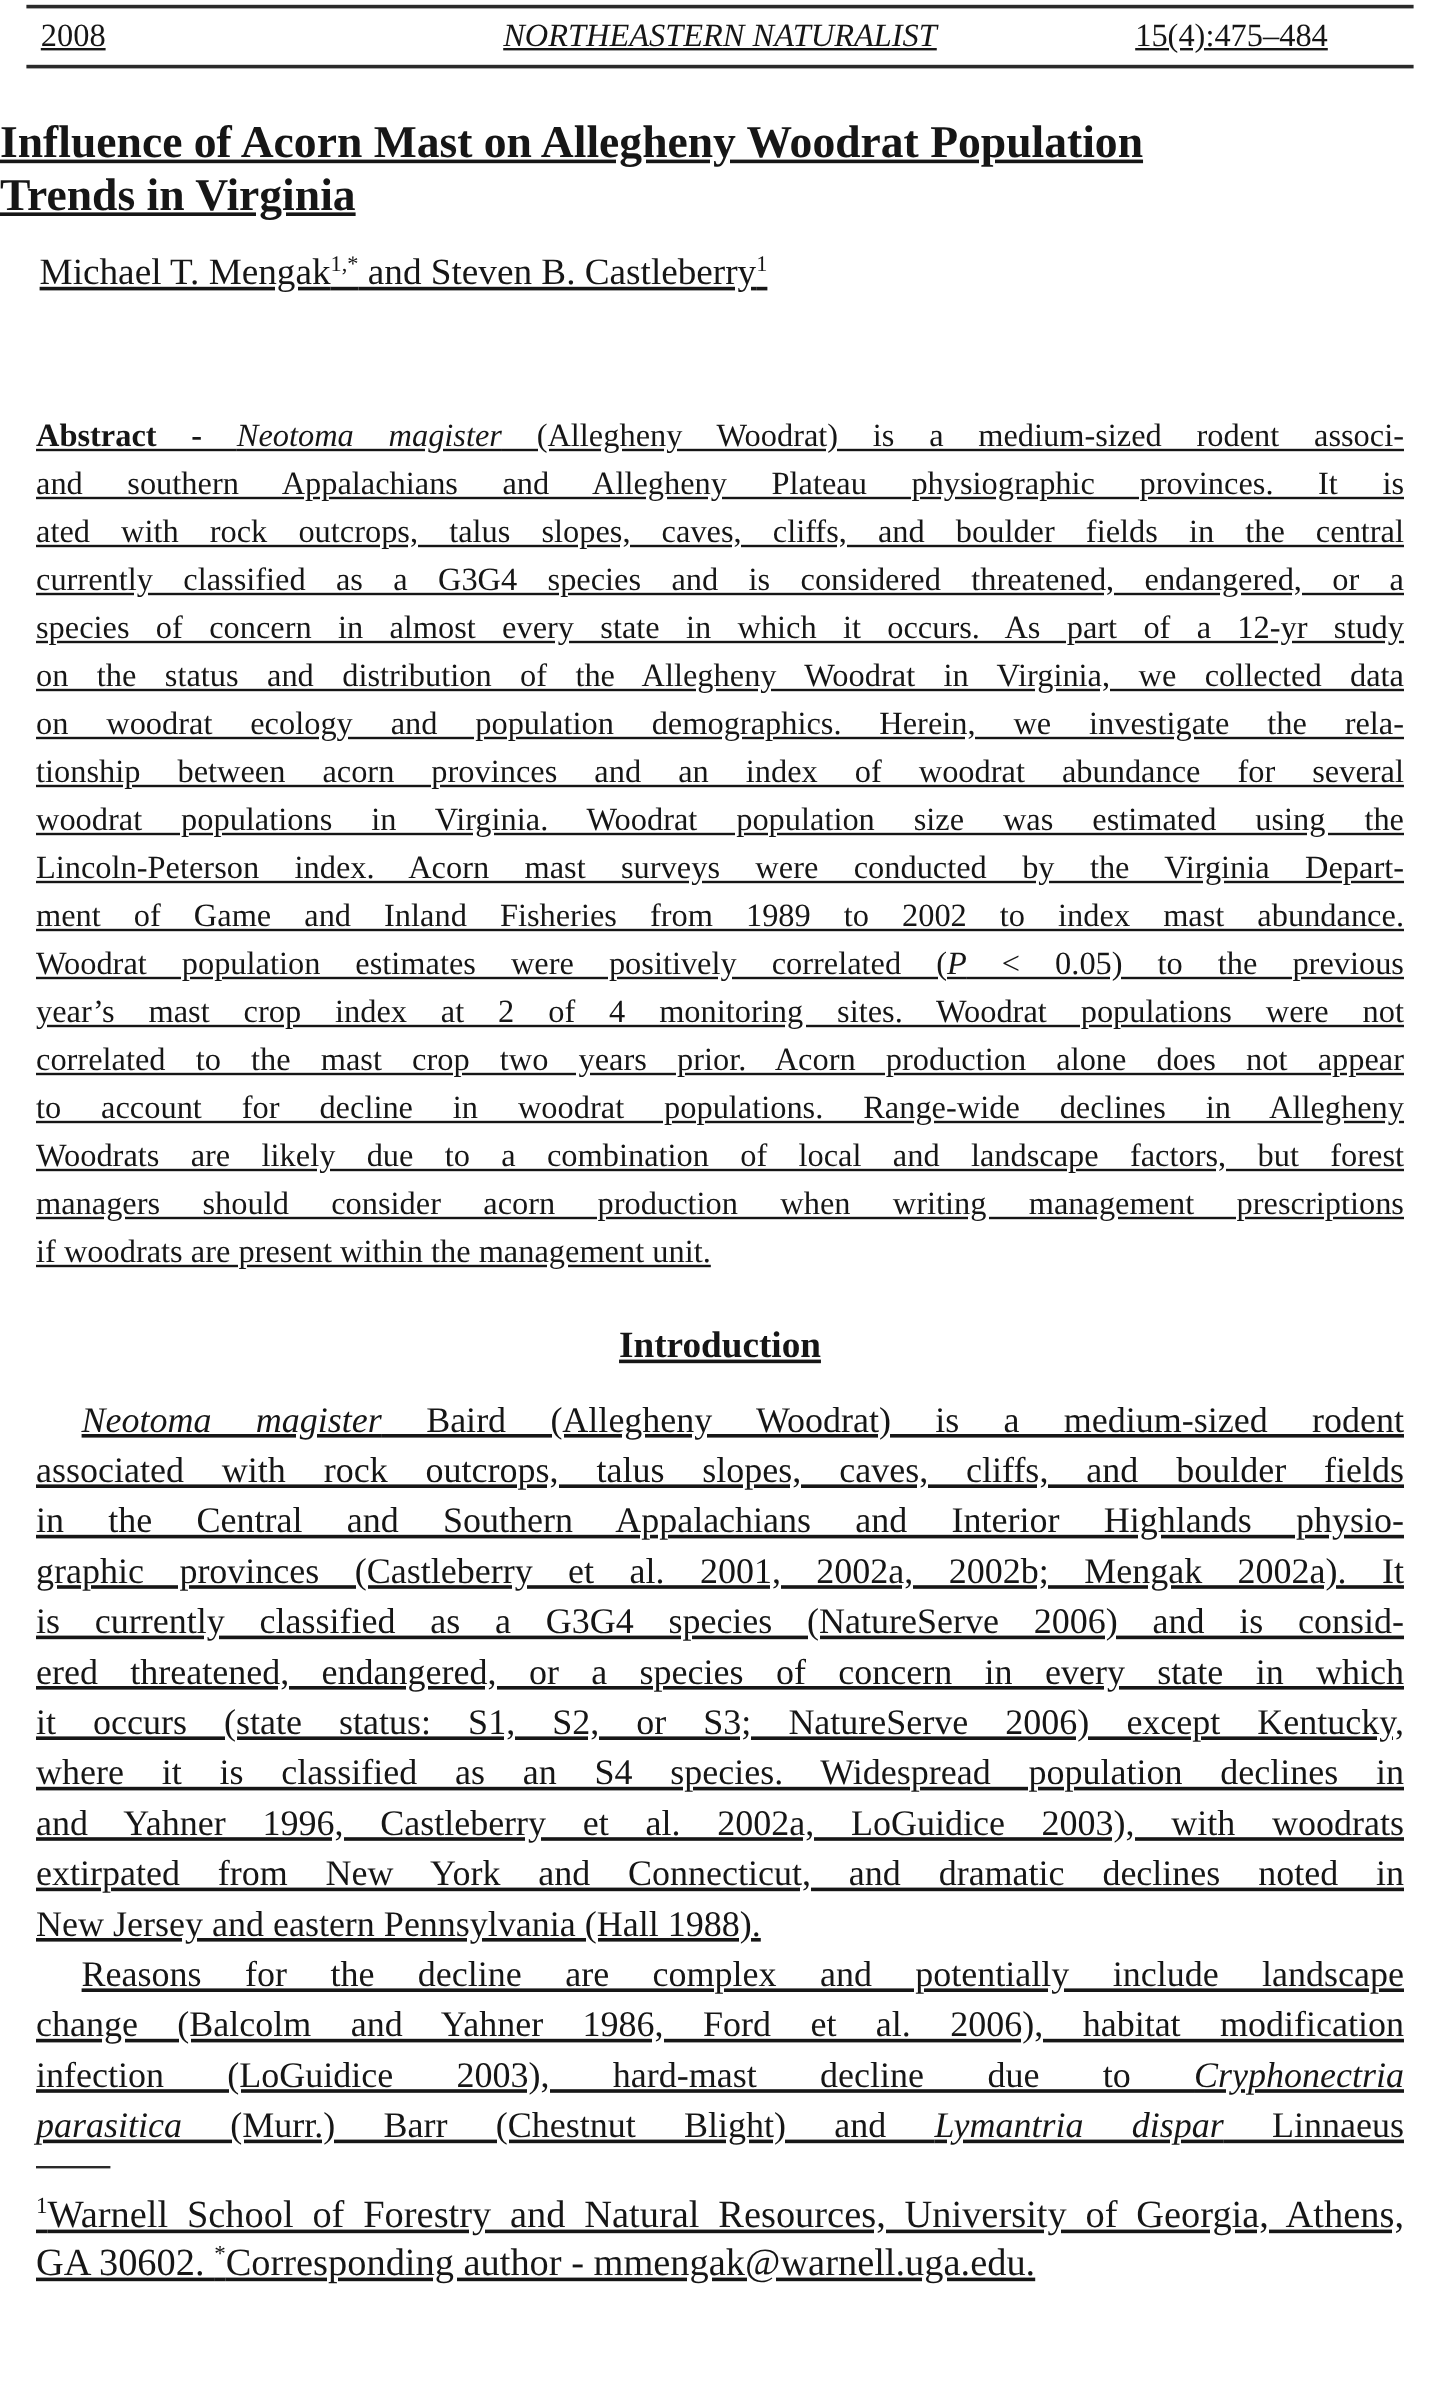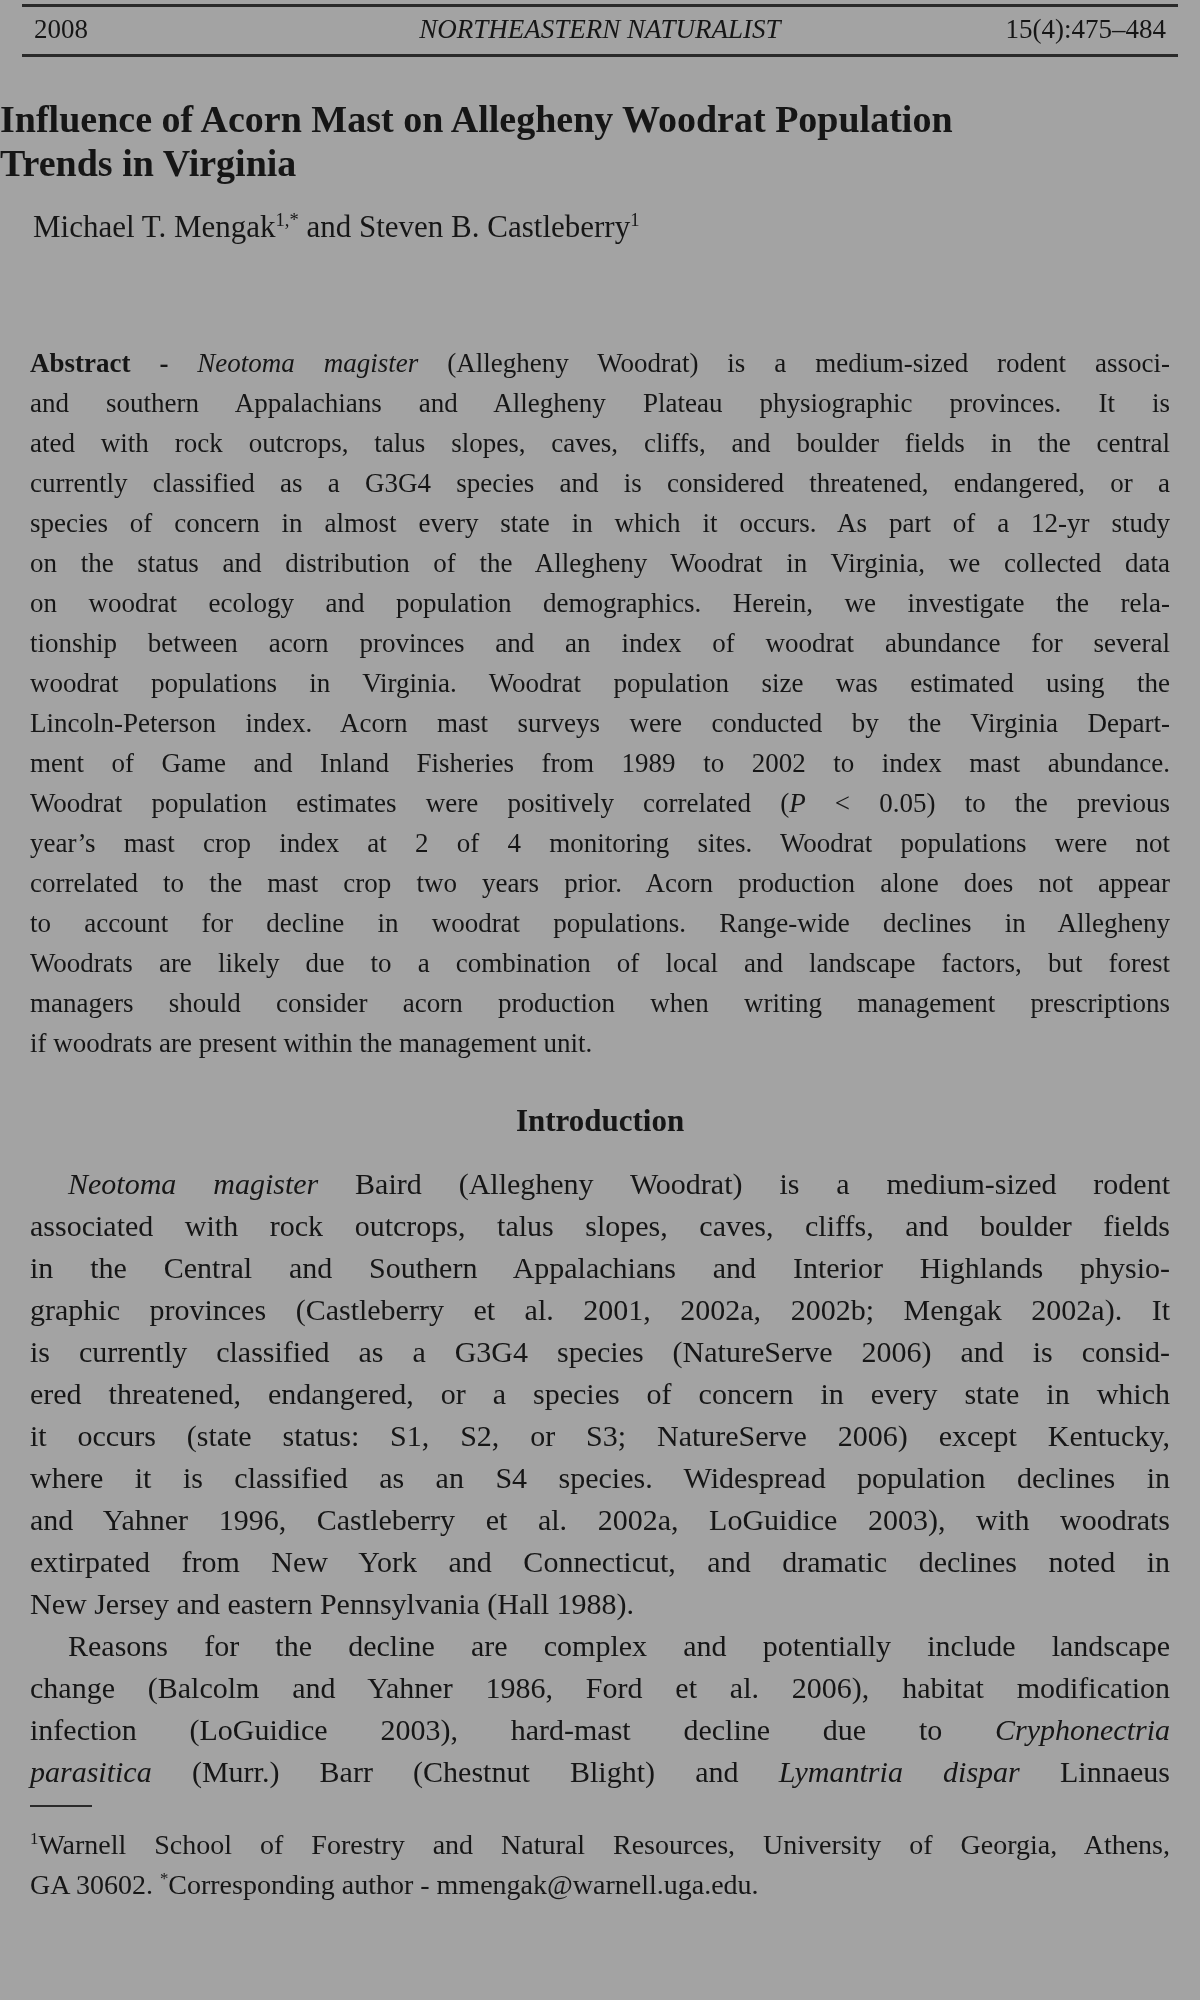--- a/index.html
+++ b/index.html
@@ -1,38 +1,39 @@
 <!DOCTYPE html>
 <html><head>
 <meta charset="utf-8">
 <style>
   html,body { margin:0; padding:0; background:#e8e8e8; }
   .page {
     position:relative;
     width:1200px; height:2000px;
     margin:0 auto;
-    background:#a3a3a3;
+    background:#ffffff;
     color:#161616;
     font-family:"Liberation Serif","DejaVu Serif",serif;
     box-sizing:border-box;
     padding-top:4px;
     overflow:hidden;
+    text-decoration:underline;
   }
   
   .running-head {
     margin:0 22px;
     border-top:3px solid #2a2a2a;
     border-bottom:3px solid #2a2a2a;
     display:flex; align-items:baseline;
     padding:7px 12px 9px 12px;
     font-size:27px;
   }
   .rh-left  { width:220px; text-align:left; }
   .rh-center{ flex:1; text-align:center; font-style:italic; }
-  .rh-right { width:220px; text-align:right; }
+  .rh-right { width:220px; text-align:left; }
 
   
   .title-block { margin-top:40px; font-weight:bold; font-size:38px; line-height:44px; }
   .title-block .tline { text-align:center; }
   .authors-block { margin-top:24px; font-size:31px; line-height:36px; }
   .authors-block .tline { text-align:center;padding-left:33px; }
 
   
   .tline { text-align:justify; text-align-last:justify; }
   .tline.nojust { text-align:center; text-align-last:left; }
@@ -59,21 +60,21 @@
   }
 
   
   .footnote-rule {
     margin:12px 0 0 30px;
     width:62px; height:0;
     border-top:2px solid #2a2a2a;
   }
   .footnote-block {
     margin:18px 30px 0 30px;
-    font-size:28px; line-height:40px;
+    font-size:32px; line-height:40px;
   }
 </style>
 </head>
 <body>
 
 <div class="page">
 
   <div class="running-head">
     <span class="rh-left">2008</span>
     <span class="rh-center">NORTHEASTERN NATURALIST</span>

